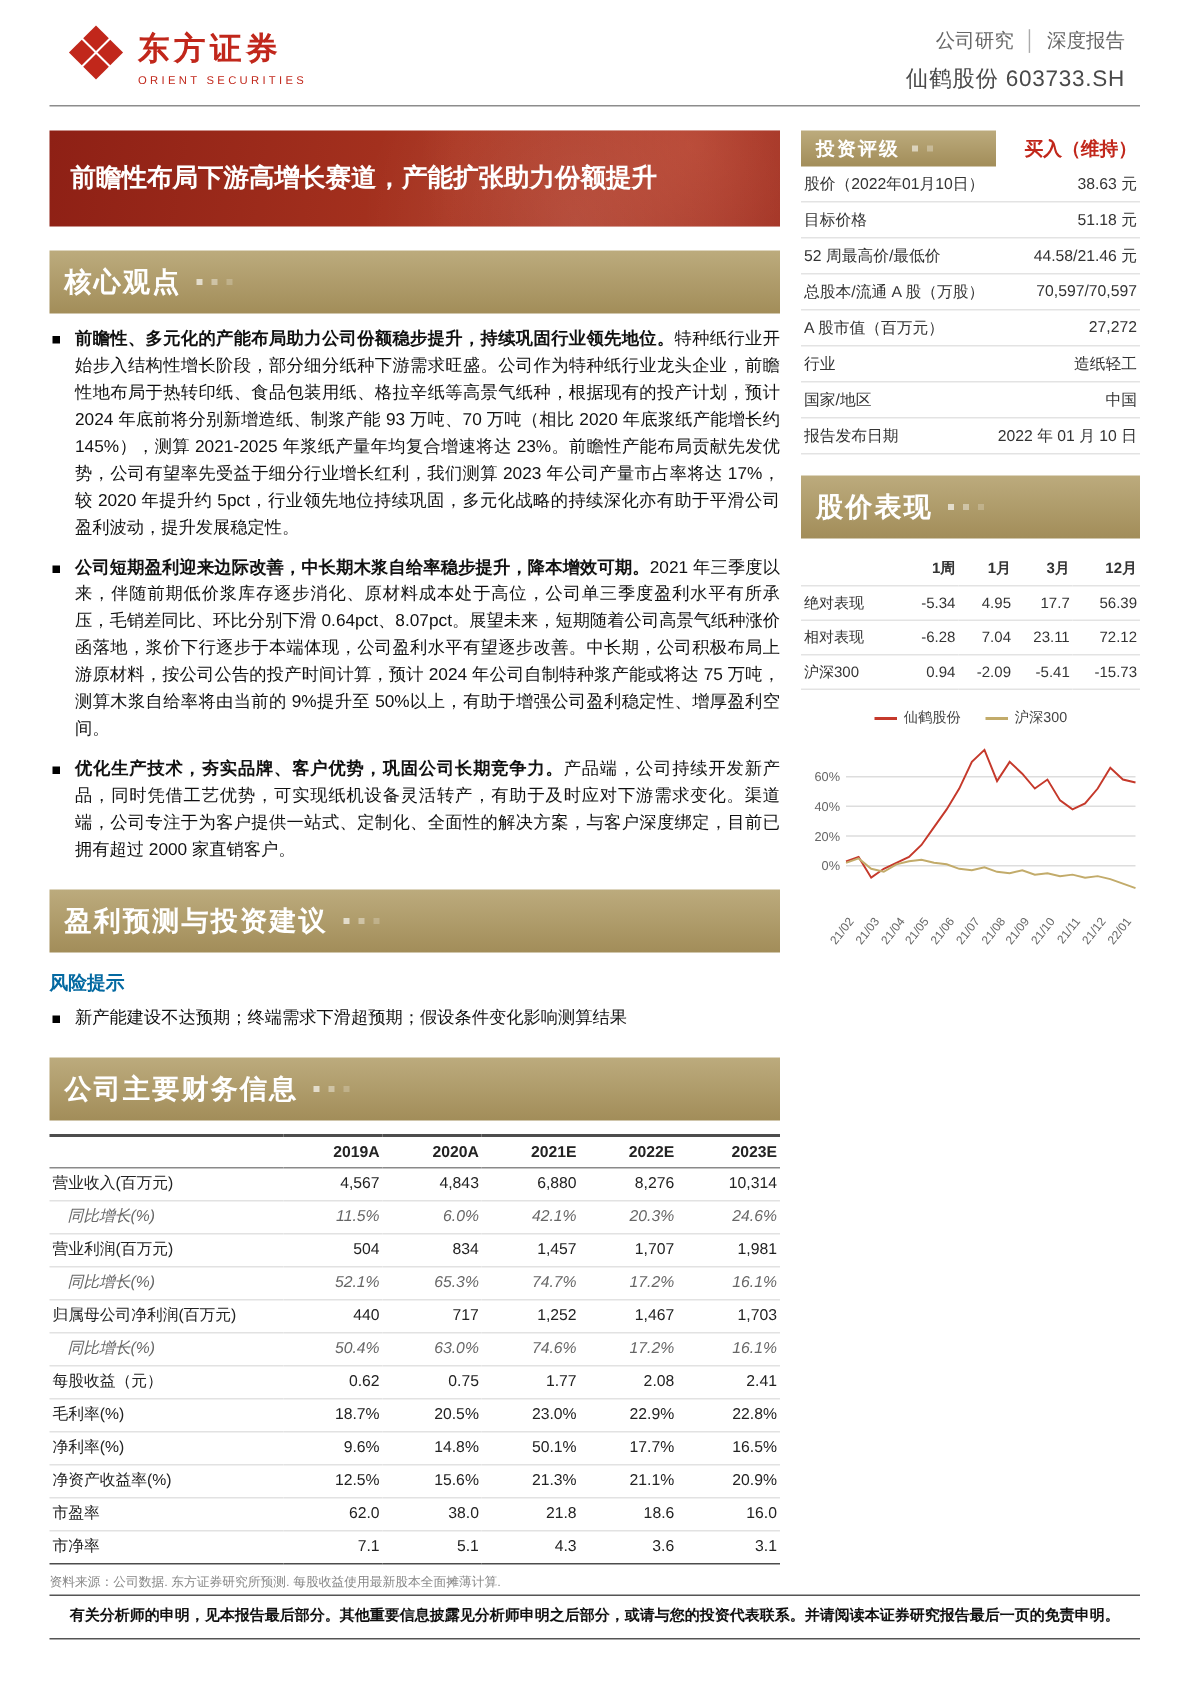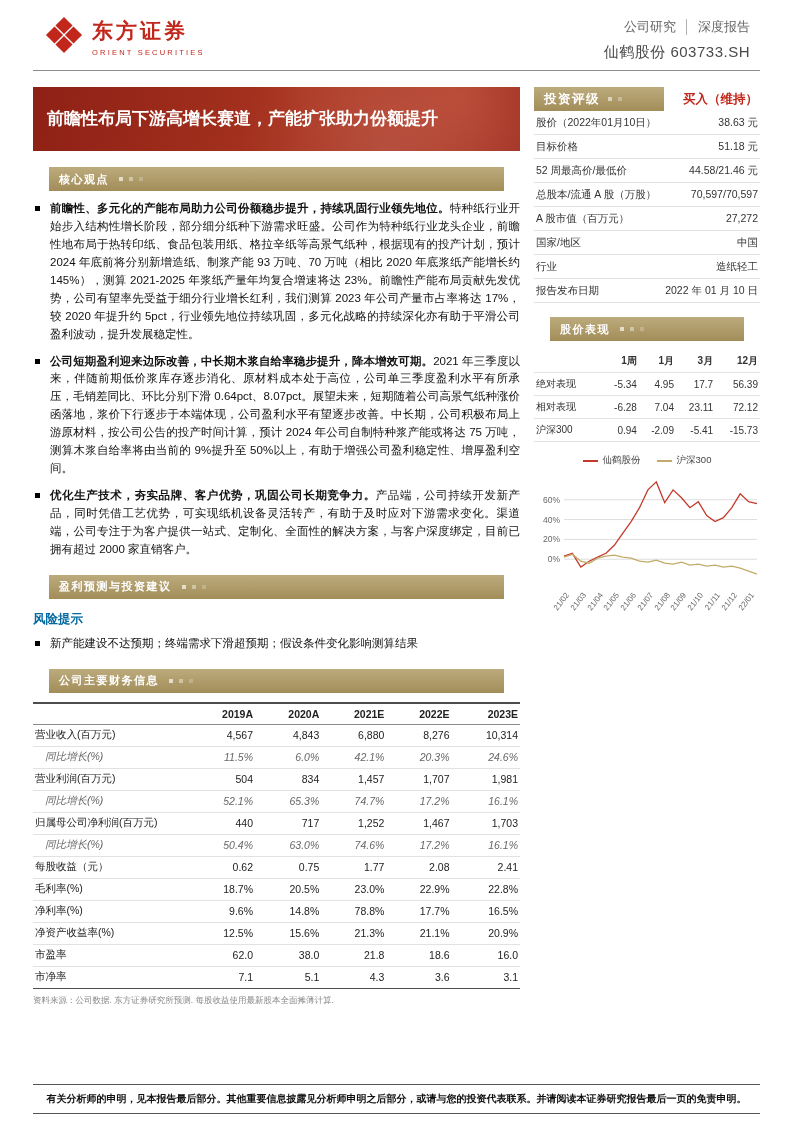--- a/index.html
+++ b/index.html
@@ -28,24 +28,24 @@
     min-height:64px; color:#fff; font-size:17px; font-weight:bold; line-height:1.45;
     padding:10px 64px 10px 14px; display:flex; align-items:center;
     background:
       radial-gradient(circle at 88% 15%, rgba(255,140,110,0.30), transparent 42%),
       radial-gradient(circle at 72% 95%, rgba(255,255,255,0.10), transparent 40%),
       linear-gradient(100deg,#8e2015,#a83420 55%,#93261a);
   }
 
   
   .bar {
-    height:24px; margin:16px 16px 9px; padding:0 10px;
+    height:42px; margin:16px 0 9px; padding:0 10px;
     display:flex; align-items:center;
     background:linear-gradient(180deg,#bcab7d,#a28d59);
-    color:#fff; font-size:11px; font-weight:bold; letter-spacing:1.5px;
+    color:#fff; font-size:18px; font-weight:bold; letter-spacing:1.5px;
   }
   .bar .sq { width:4px; height:4px; display:inline-block; margin-left:6px; }
   .bar .s1 { background:rgba(255,255,255,0.65); margin-left:10px; }
   .bar .s2 { background:rgba(255,255,255,0.40); }
   .bar .s3 { background:rgba(255,255,255,0.22); }
 
   
   .bullets { list-style:none; margin:2px 0 0; }
   .bullets li { position:relative; padding-left:17px; font-size:11.5px; line-height:1.56; text-align:justify; margin-bottom:9px; color:#111; }
   .bullets li::before { content:""; position:absolute; left:2px; top:6px; width:5px; height:5px; background:#000; }
@@ -79,21 +79,21 @@
   .perf-table td.lab { text-align:left; }
 
   .legend { display:flex; gap:16px; justify-content:center; font-size:9.5px; color:#444; margin:12px 0 2px; }
   .legend-item { display:flex; align-items:center; gap:5px; }
   .swatch { display:inline-block; width:15px; height:2px; background:#999; }
   .chart-wrap { position:relative; }
   .xlabels { position:relative; height:36px; overflow:visible; }
   .xlabels span { position:absolute; top:2px; font-size:8px; color:#666; white-space:nowrap; transform-origin:left top; transform:rotate(-52deg) translateX(-100%); }
 
   
-  .disclaimer { position:absolute; left:33px; right:33px; bottom:8px; border-top:1px solid #555; border-bottom:1px solid #555; padding:7px 8px; font-size:10px; font-weight:bold; text-align:center; color:#111; line-height:1.4; }
+  .disclaimer { position:absolute; left:33px; right:33px; bottom:29px; border-top:1px solid #555; border-bottom:1px solid #555; padding:7px 8px; font-size:10px; font-weight:bold; text-align:center; color:#111; line-height:1.4; }
 </style>
 </head>
 <body>
 
 <div class="page">
 
   <div class="hdr">
     <div class="brand">
       <span>
         <svg width="38" height="38" viewBox="0 0 40 40" aria-hidden="true">
@@ -242,21 +242,21 @@
             <td class="num">18.7%</td>
             <td class="num">20.5%</td>
             <td class="num">23.0%</td>
             <td class="num">22.9%</td>
             <td class="num">22.8%</td>
           </tr>
           <tr>
             <td class="lab">净利率(%)</td>
             <td class="num">9.6%</td>
             <td class="num">14.8%</td>
-            <td class="num">78.8%</td>
+            <td class="num">50.1%</td>
             <td class="num">17.7%</td>
             <td class="num">16.5%</td>
           </tr>
           <tr>
             <td class="lab">净资产收益率(%)</td>
             <td class="num">12.5%</td>
             <td class="num">15.6%</td>
             <td class="num">21.3%</td>
             <td class="num">21.1%</td>
             <td class="num">20.9%</td>
@@ -308,26 +308,26 @@
         </div>
         <div class="info-row">
           <span class="lab">总股本/流通 A 股（万股）</span>
             <span class="val">70,597/70,597</span>
         </div>
         <div class="info-row">
           <span class="lab">A 股市值（百万元）</span>
             <span class="val">27,272</span>
         </div>
         <div class="info-row">
+          <span class="lab">行业</span>
+            <span class="val">造纸轻工</span>
+        </div>
+        <div class="info-row">
           <span class="lab">国家/地区</span>
             <span class="val">中国</span>
-        </div>
-        <div class="info-row">
-          <span class="lab">行业</span>
-            <span class="val">造纸轻工</span>
         </div>
         <div class="info-row">
           <span class="lab">报告发布日期</span>
             <span class="val">2022 年 01 月 10 日</span>
         </div>
       </div>
 
       <div class="bar" style="margin-top:14px">
         <span>股价表现</span>
         <span class="sq s1"></span>

